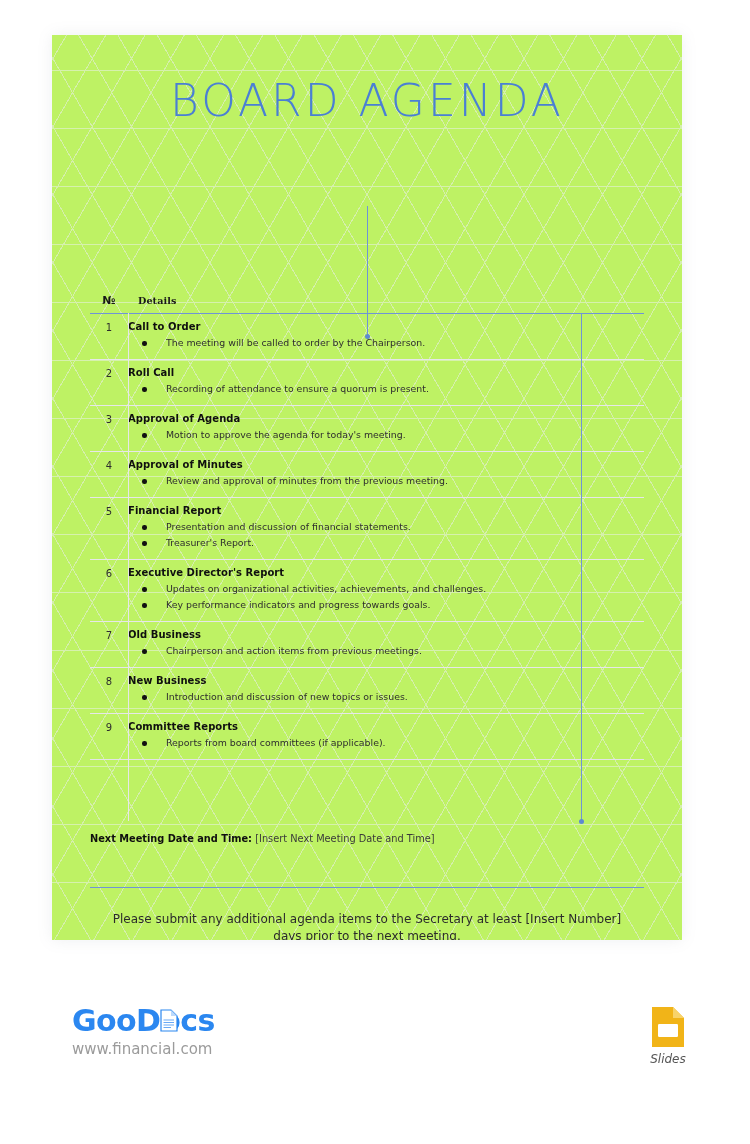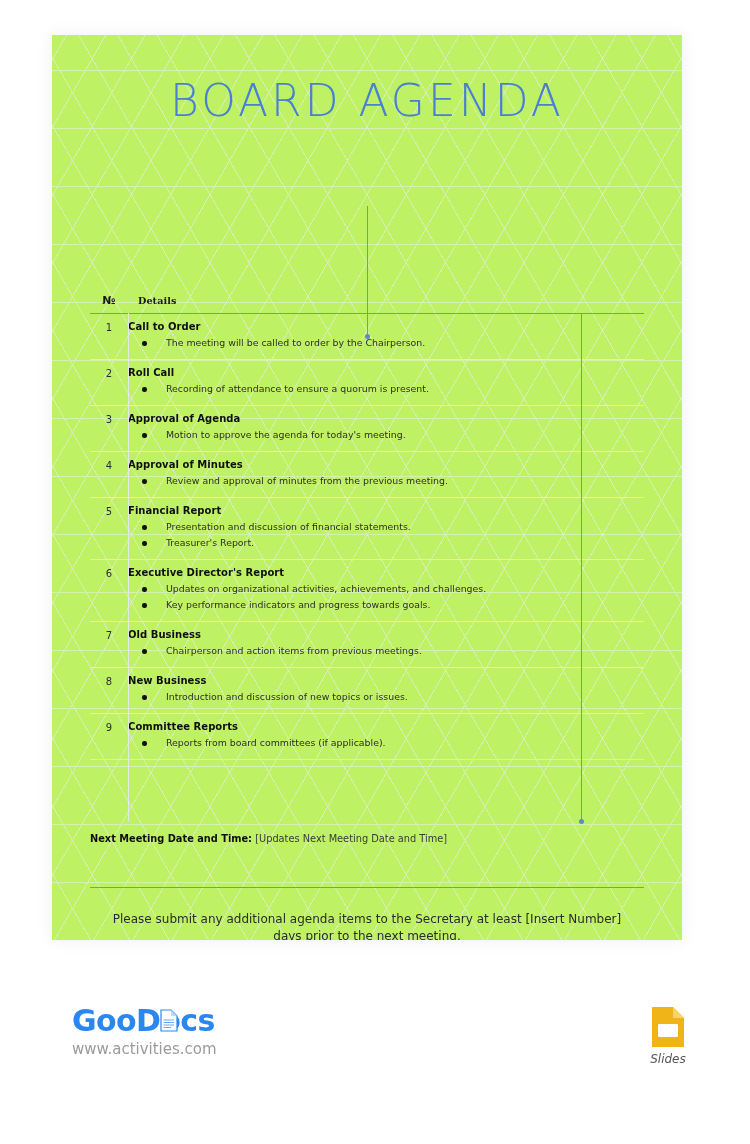--- a/index.html
+++ b/index.html
@@ -289,21 +289,21 @@
         </div>
       <div class="rule-grey"></div>
     </div>
 
     <div class="vline-no"></div>
     <div class="vline-det"></div>
     <div class="dot" style="right:98px;top:784px;"></div>
 
     <div class="nextmeet">
       <b>Next Meeting Date and Time:</b>
-      <span class="ph">[Updates Next Meeting Date and Time]</span>
+      <span class="ph">[Insert Next Meeting Date and Time]</span>
     </div>
 
     <div class="footrule"></div>
     <div class="footnote">Please submit any additional agenda items to the Secretary at least [Insert Number] days prior to the next meeting.</div>
   </div>
 </div>
 
 <div class="brand">
   <div class="brand-logo">
     <span>Goo</span><span>Docs</span>
@@ -311,21 +311,21 @@
       <path d="M1 1 h10 l6 6 v15 h-16 z" fill="#ffffff" stroke="#2b87f0" stroke-width="1.2"></path>
       <path d="M11 1 v6 h6 z" fill="#bcd9fb"></path>
       <g stroke="#6aa9f5" stroke-width="1">
         <line x1="3.5" y1="11" x2="14" y2="11"></line>
         <line x1="3.5" y1="13.5" x2="14" y2="13.5"></line>
         <line x1="3.5" y1="16" x2="14" y2="16"></line>
         <line x1="3.5" y1="18.5" x2="11" y2="18.5"></line>
       </g>
     </svg>
   </div>
-  <div class="brand-url">www.activities.com</div>
+  <div class="brand-url">www.financial.com</div>
 </div>
 
 <div class="slides">
   <div class="slides-ico">
     <svg viewBox="0 0 38 44" width="38" height="44">
       <path d="M3 2 h21 l11 11 v29 h-32 z" fill="#f1b418"></path>
       <path d="M24 2 v11 h11 z" fill="#f8d36a"></path>
       <rect x="9" y="19" width="20" height="13" rx="1.2" fill="#ffffff"></rect>
       <rect x="12" y="22" width="14" height="7" fill="#f1b418"></rect>
       <rect x="12" y="22" width="14" height="7" fill="#ffffff"></rect>

